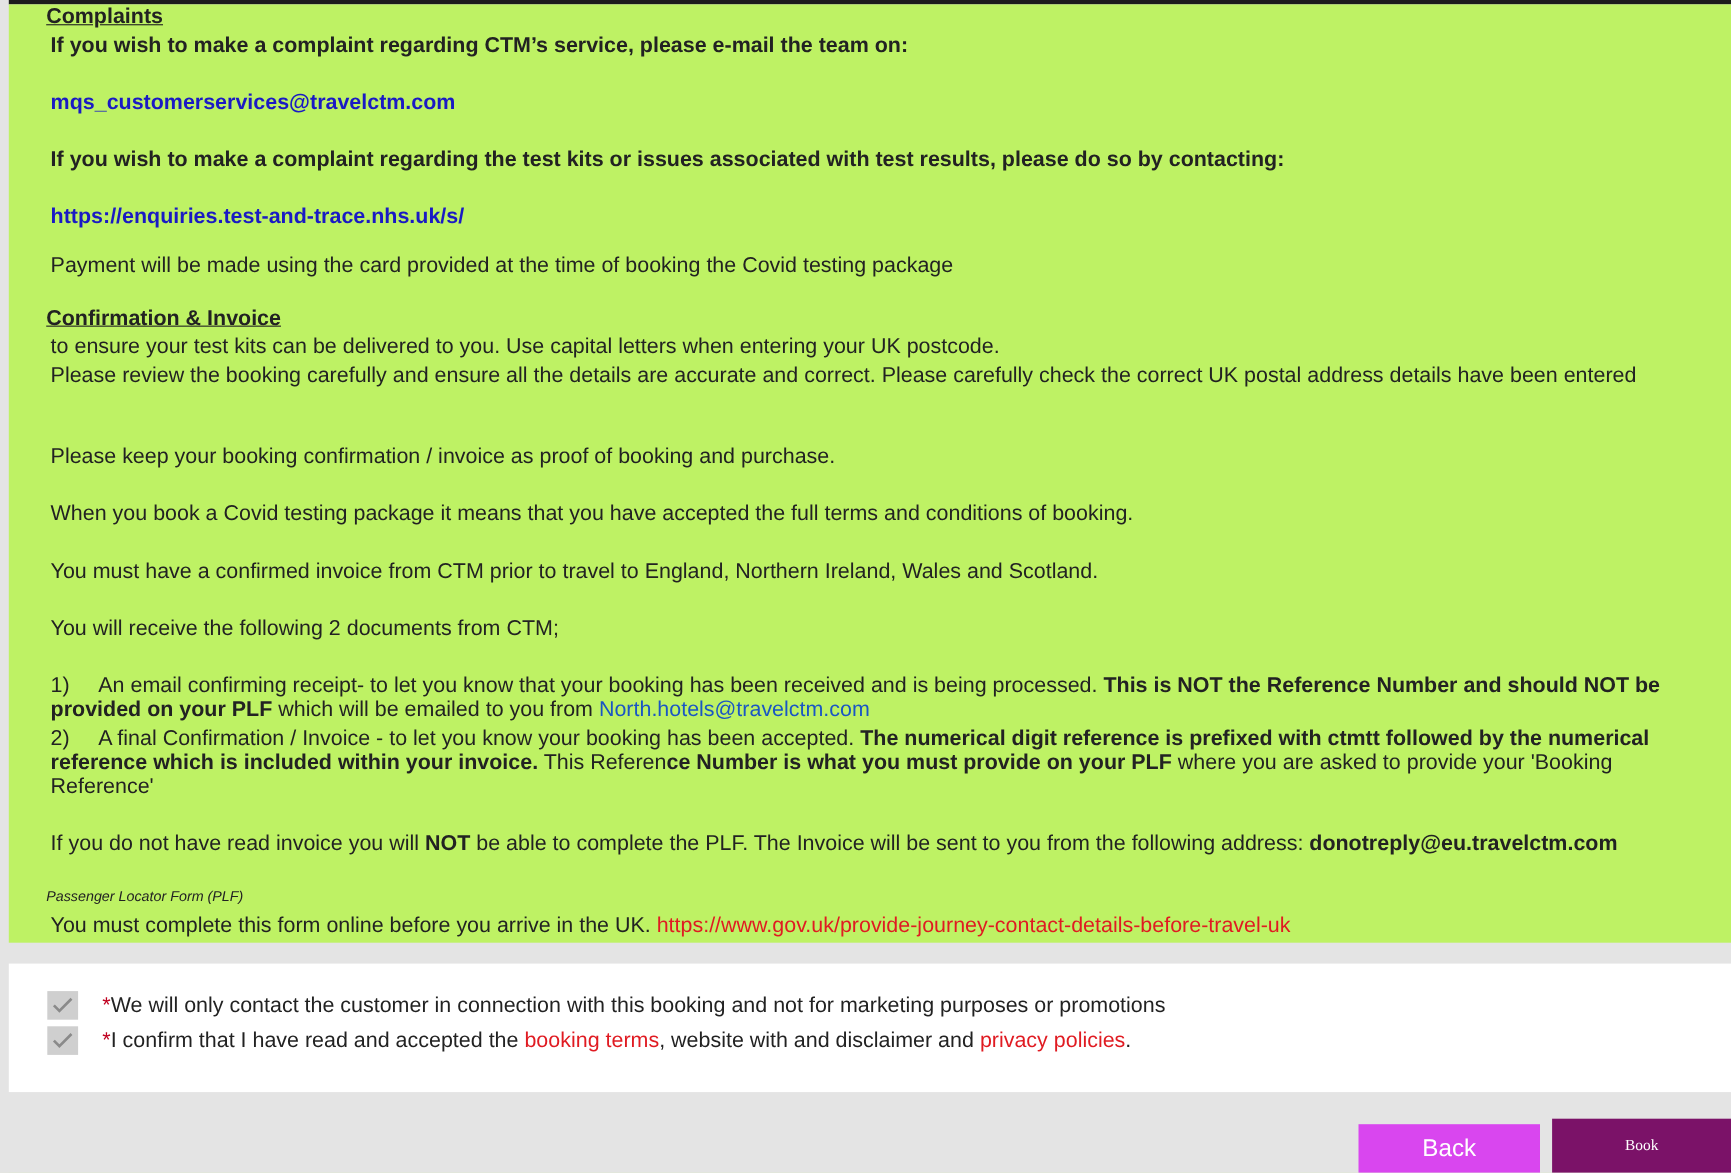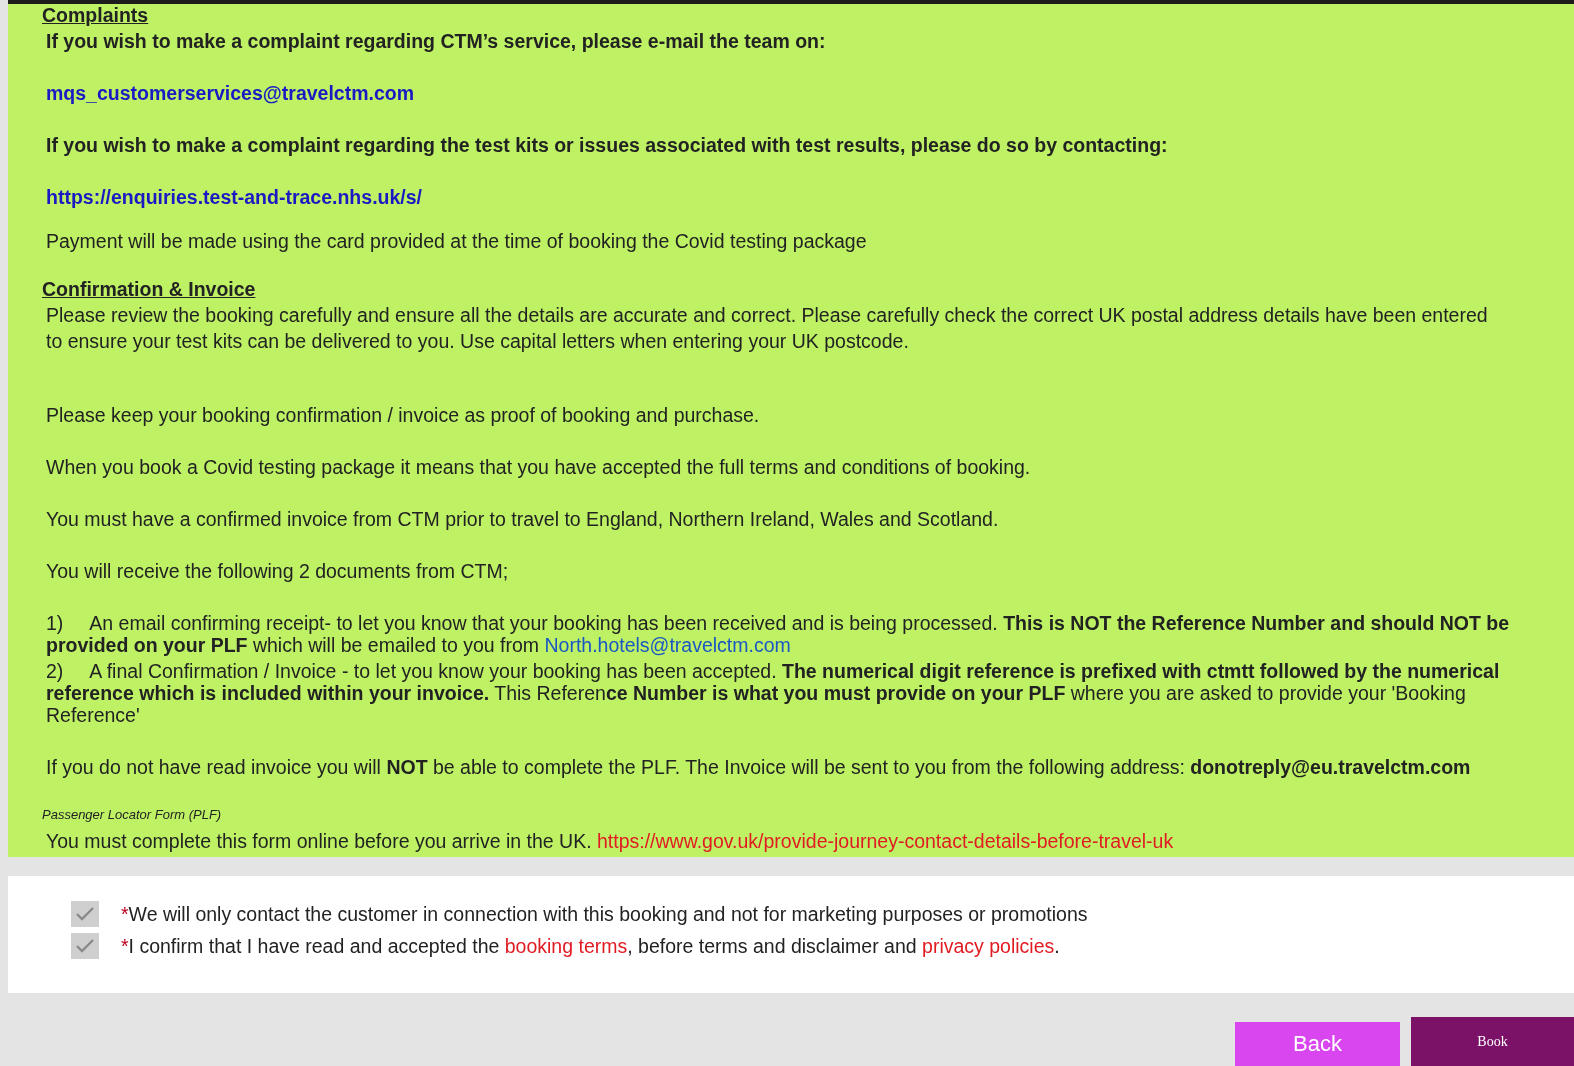--- a/index.html
+++ b/index.html
@@ -108,21 +108,20 @@
     height: 117px;
     background: #ffffff;
     box-sizing: border-box;
     padding: 22px 0 0 35px;
   }
 
   .consent-row {
     display: flex;
     align-items: center;
     height: 32px;
-    margin-left: 28px;
   }
 
   .checkbox {
     width: 28px;
     height: 26px;
     background: #cfcfcf;
     flex: 0 0 auto;
     position: relative;
     margin-right: 22px;
   }
@@ -201,22 +200,22 @@
     <div class="spacer-22"></div>
     <p class="body-line"><a class="link-blue" href="#">https://enquiries.test-and-trace.nhs.uk/s/</a></p>
 
     <div class="spacer-14"></div>
 
     <p class="body-line">Payment will be made using the card provided at the time of booking the Covid testing package</p>
 
     <div class="spacer-22"></div>
 
     <h4 class="sec-head">Confirmation &amp; Invoice</h4>
+    <p class="body-line">to ensure your test kits can be delivered to you. Use capital letters when entering your UK postcode.</p>
     <p class="body-line">Please review the booking carefully and ensure all the details are accurate and correct. Please carefully check the correct UK postal address details have been entered</p>
-    <p class="body-line">to ensure your test kits can be delivered to you. Use capital letters when entering your UK postcode.</p>
     <div class="spacer-22"></div>
     <div class="spacer-22"></div>
     <p class="body-line">Please keep your booking confirmation / invoice as proof of booking and purchase.</p>
     <div class="spacer-22"></div>
     <p class="body-line">When you book a Covid testing package it means that you have accepted the full terms and conditions of booking.</p>
     <div class="spacer-22"></div>
     <p class="body-line">You must have a confirmed invoice from CTM prior to travel to England, Northern Ireland, Wales and Scotland.</p>
     <div class="spacer-22"></div>
     <p class="body-line">You will receive the following 2 documents from CTM;</p>
     <div class="spacer-22"></div>
@@ -255,20 +254,20 @@
     </div>
     <div class="consent-text"><span class="asterisk">*</span><span>We will only contact the customer in connection with this booking and not for marketing purposes or promotions</span></div>
   </div>
 
   <div class="consent-row">
     <div class="checkbox">
       <svg width="20" height="16" viewBox="0 0 20 16">
         <polyline points="2,8 7,13 18,2" fill="none" stroke="#8a8a8a" stroke-width="2.4"></polyline>
       </svg>
     </div>
-    <div class="consent-text"><span class="asterisk">*</span><span>I confirm that I have read and accepted the </span><a class="link-red" href="#">booking terms</a><span>, before terms and disclaimer and </span><a class="link-red" href="#">privacy policies</a><span>.</span></div>
+    <div class="consent-text"><span class="asterisk">*</span><span>I confirm that I have read and accepted the </span><a class="link-red" href="#">booking terms</a><span>, website with and disclaimer and </span><a class="link-red" href="#">privacy policies</a><span>.</span></div>
   </div>
 
 </div>
 
 <div class="footer"></div>
 <button class="btn-back">Back</button>
 <button class="btn-book">Book</button>
 
 </body></html>

